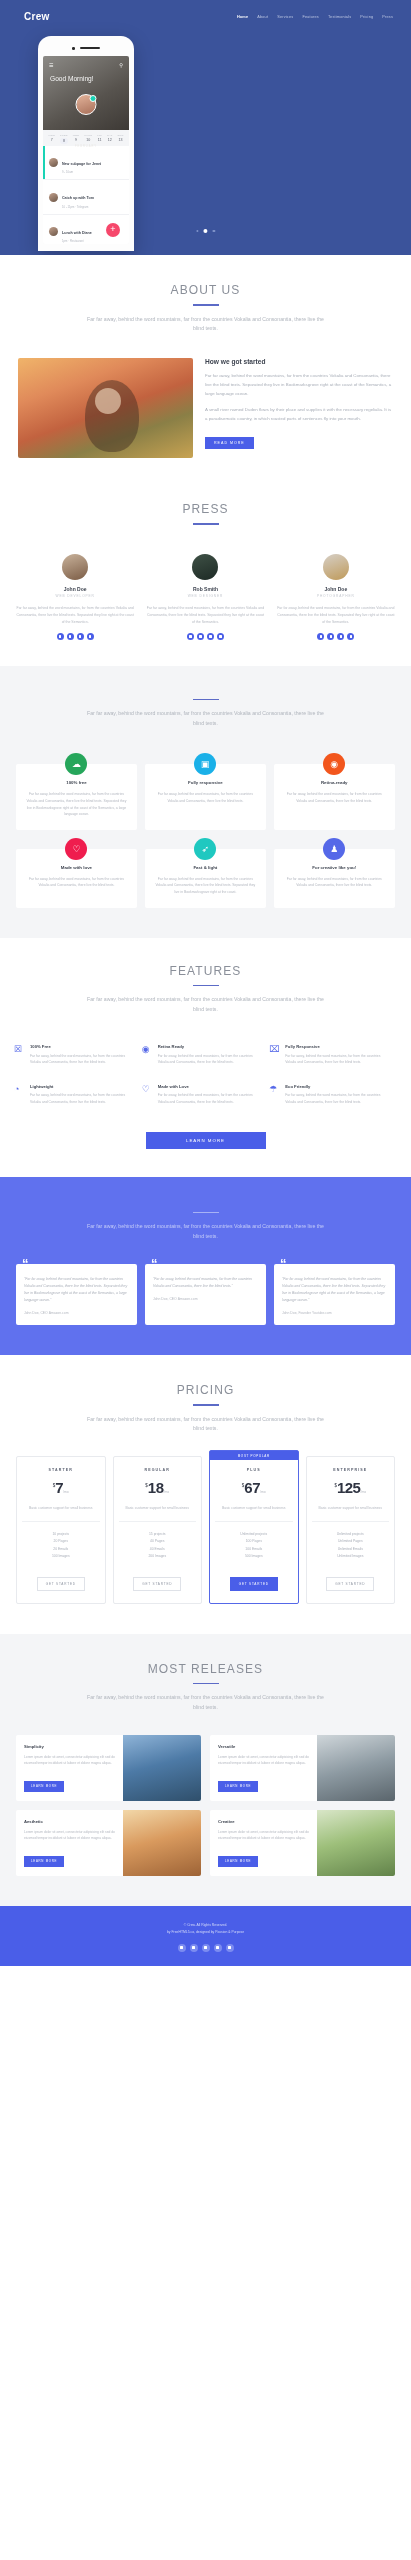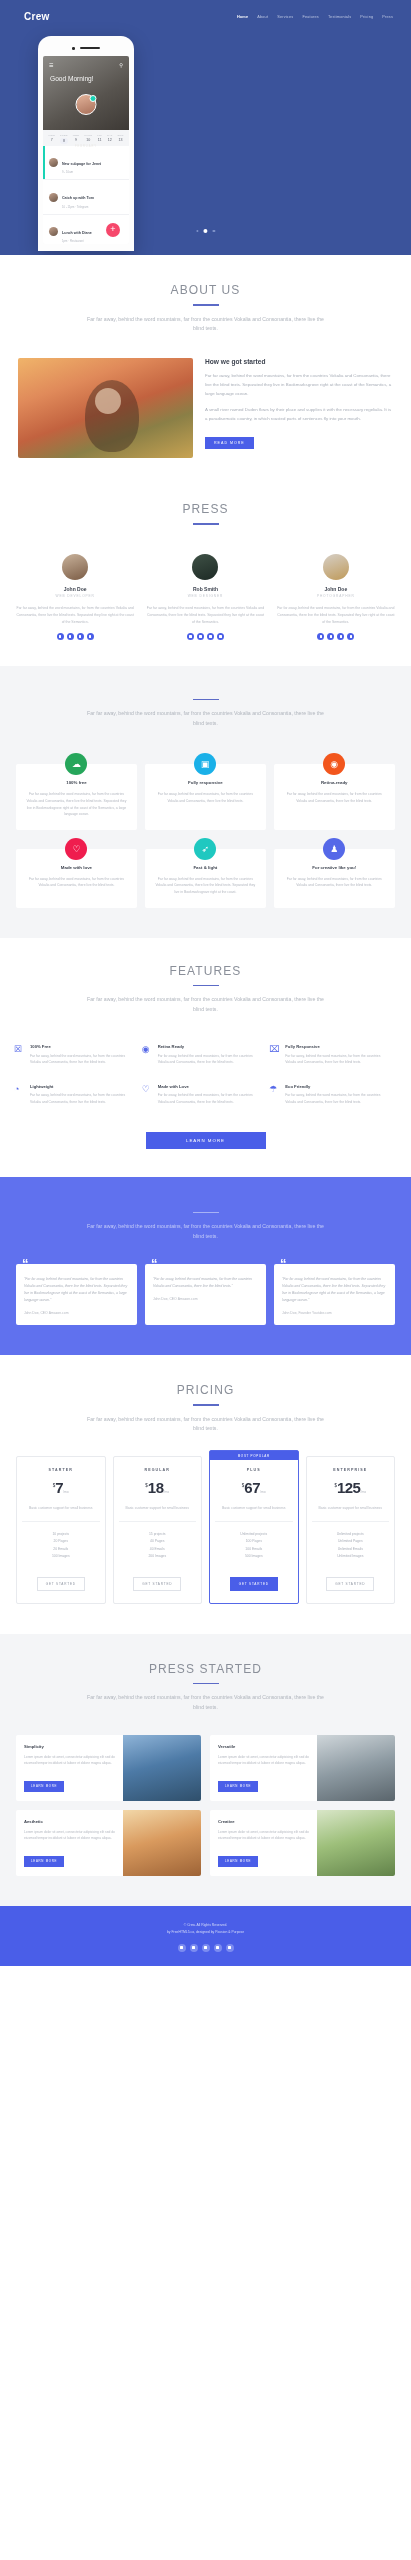--- a/index.html
+++ b/index.html
@@ -460,21 +460,21 @@
         <div>Unlimited Pages</div>
         <div>Unlimited Emails</div>
         <div>Unlimited Images</div>
       </div>
       <a class="p-btn">GET STARTED</a>
     </div>
   </div>
 </section>
 
 <section id="press">
-  <h2 class="sec-title">PRESS STARTED</h2>
+  <h2 class="sec-title">MOST RELEASES</h2>
   <div class="sec-rule"></div>
   <p class="sec-sub">Far far away, behind the word mountains, far from the countries Vokalia and Consonantia, there live the blind texts.</p>
   <div class="press-grid">
     <div class="press">
       <div class="press-txt">
         <h4>Simplicity</h4>
         <p>Lorem ipsum dolor sit amet, consectetur adipisicing elit sed do eiusmod tempor incididunt ut labore et dolore magna aliqua.</p>
         <a class="press-btn">LEARN MORE</a>
       </div>
       <div class="press-img pi1"></div>

